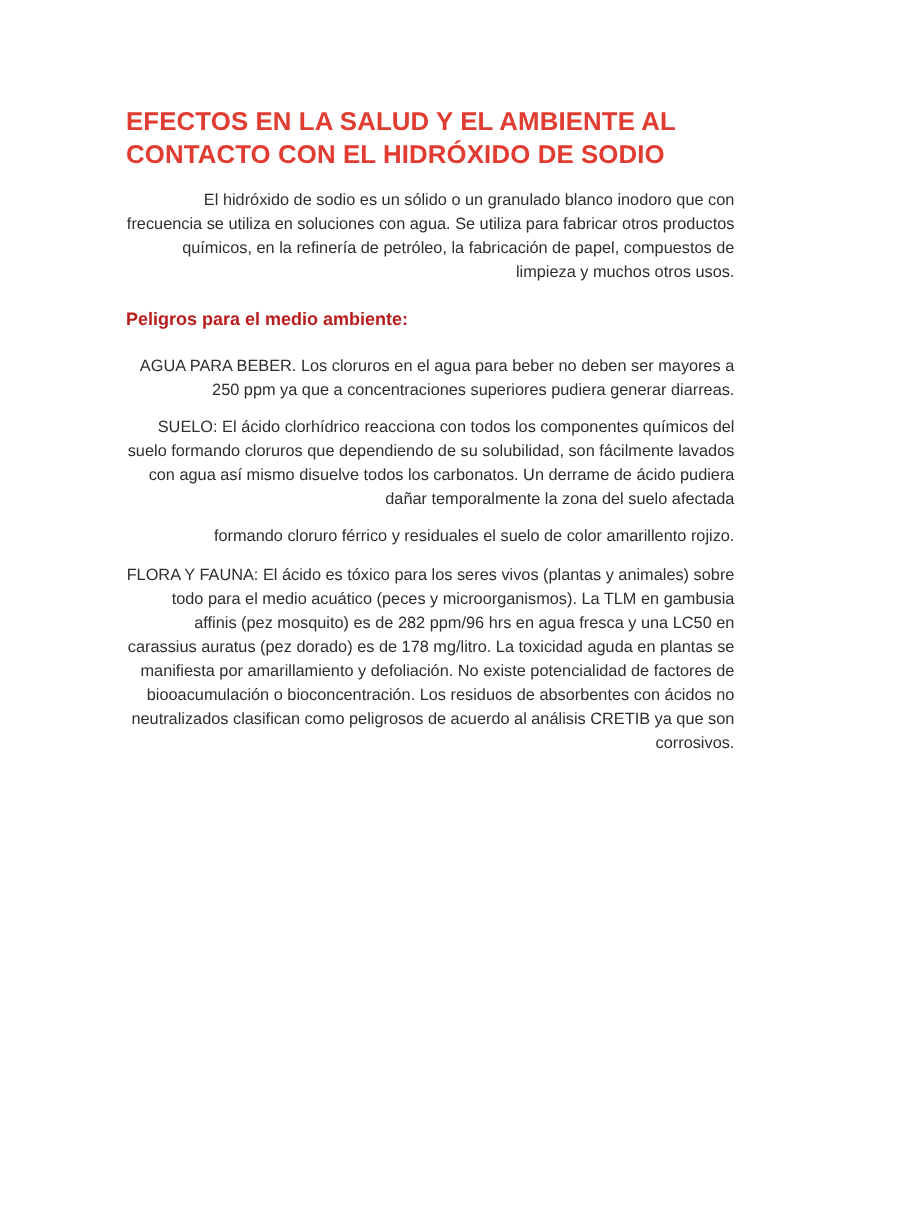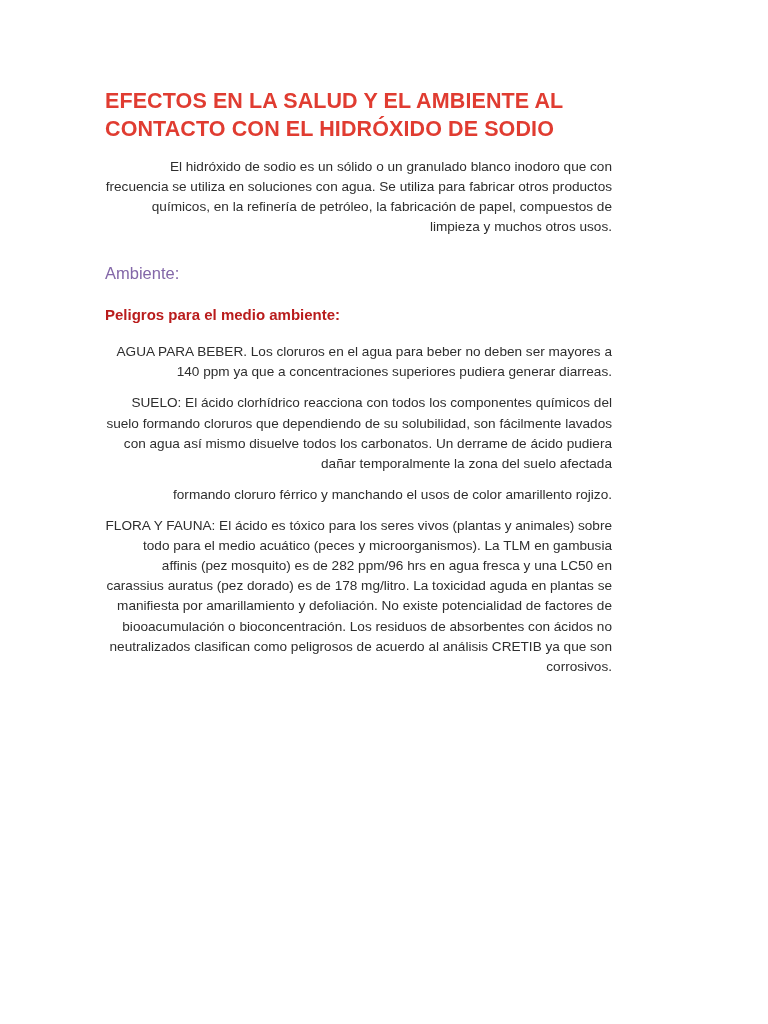--- a/index.html
+++ b/index.html
@@ -102,25 +102,24 @@
 
 <div class="page">
 
   <h1 class="doc-title">EFECTOS EN LA SALUD Y EL AMBIENTE AL CONTACTO CON EL HIDRÓXIDO DE SODIO</h1>
 
 
   <p class="body-text">El hidróxido de sodio es un sólido o un granulado blanco inodoro que con frecuencia se utiliza en soluciones con agua. Se utiliza para fabricar otros productos químicos, en la refinería de petróleo, la fabricación de papel, compuestos de limpieza y muchos otros usos.</p>
 
 
 
-  <p class="ambiente-label">Ambiente:</p>
 
   <p class="sub-heading">Peligros para el medio ambiente:</p>
 
 
   <div class="section-block">
-    <p class="body-text tight">AGUA PARA BEBER. Los cloruros en el agua para beber no deben ser mayores a 140 ppm ya que a concentraciones superiores pudiera generar diarreas.</p>
+    <p class="body-text tight">AGUA PARA BEBER. Los cloruros en el agua para beber no deben ser mayores a 250 ppm ya que a concentraciones superiores pudiera generar diarreas.</p>
     <p class="body-text tight">SUELO: El ácido clorhídrico reacciona con todos los componentes químicos del suelo formando cloruros que dependiendo de su solubilidad, son fácilmente lavados con agua así mismo disuelve todos los carbonatos. Un derrame de ácido pudiera dañar temporalmente la zona del suelo afectada</p>
-    <p class="body-text tight">formando cloruro férrico y manchando el usos de color amarillento rojizo.</p>
+    <p class="body-text tight">formando cloruro férrico y residuales el suelo de color amarillento rojizo.</p>
     <p class="body-text tight">FLORA Y FAUNA: El ácido es tóxico para los seres vivos (plantas y animales) sobre todo para el medio acuático (peces y microorganismos). La TLM en gambusia affinis (pez mosquito) es de 282 ppm/96 hrs en agua fresca y una LC50 en carassius auratus (pez dorado) es de 178 mg/litro. La toxicidad aguda en plantas se manifiesta por amarillamiento y defoliación. No existe potencialidad de factores de biooacumulación o bioconcentración. Los residuos de absorbentes con ácidos no neutralizados clasifican como peligrosos de acuerdo al análisis CRETIB ya que son corrosivos.</p>
   </div>
 
 </div>
 
 </body></html>

